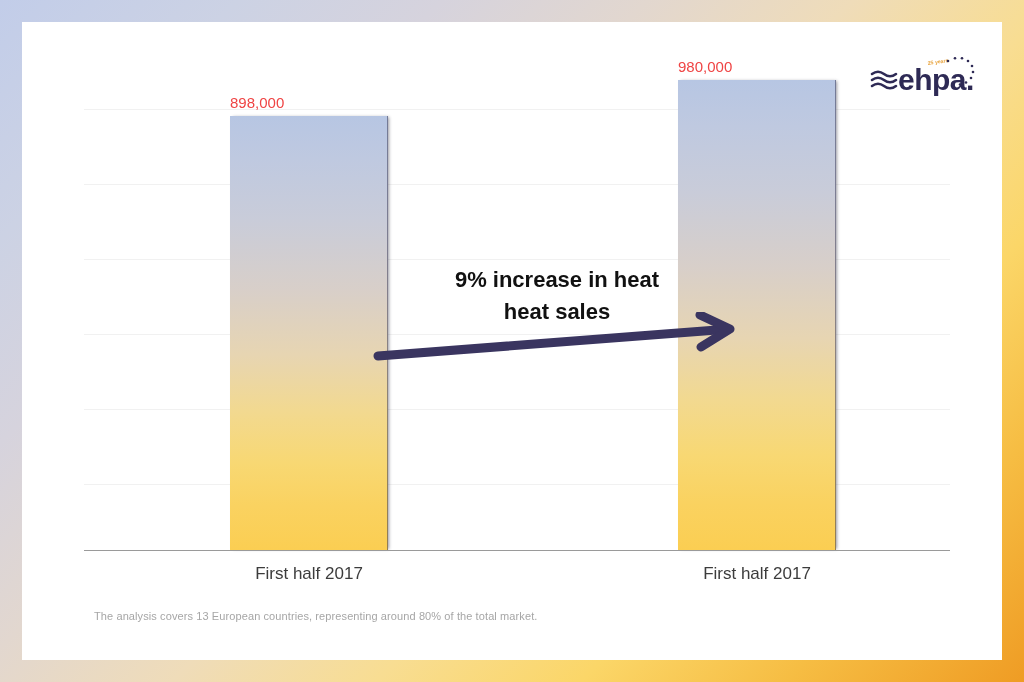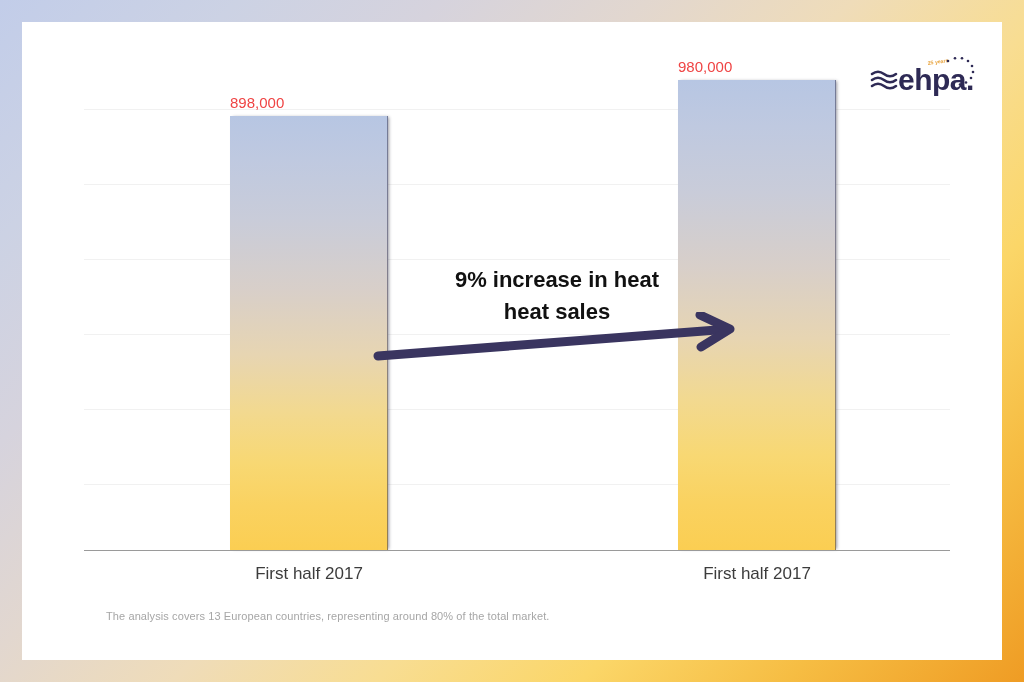--- a/index.html
+++ b/index.html
@@ -124,21 +124,21 @@
     position: absolute;
     left: 340px;
     top: 290px;
     width: 390px;
     height: 55px;
   }
 
   
   #footnote {
     position: absolute;
-    left: 84px;
+    left: 72px;
     top: 588px;
     font-size: 11px;
     color: #a6a6a6;
     letter-spacing: .1px;
   }
 </style>
 </head>
 <body>
 
 <div id="frame">

